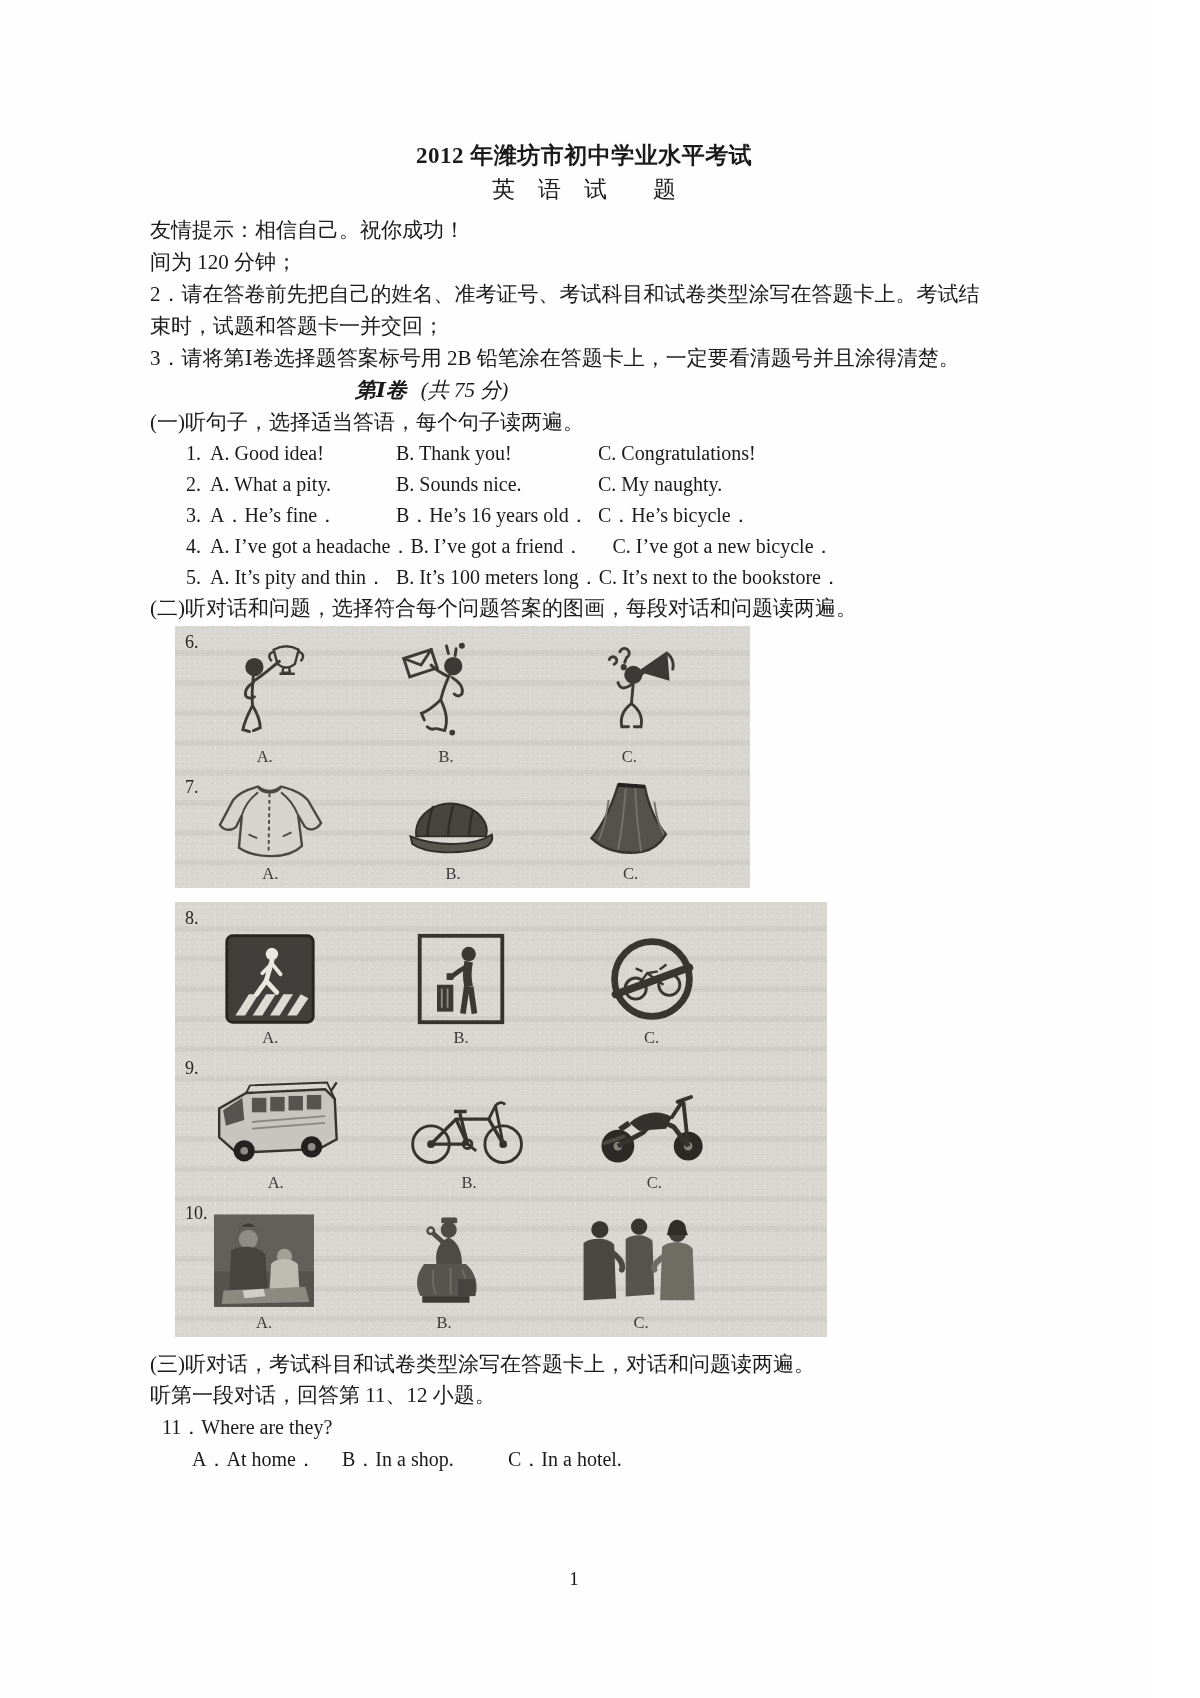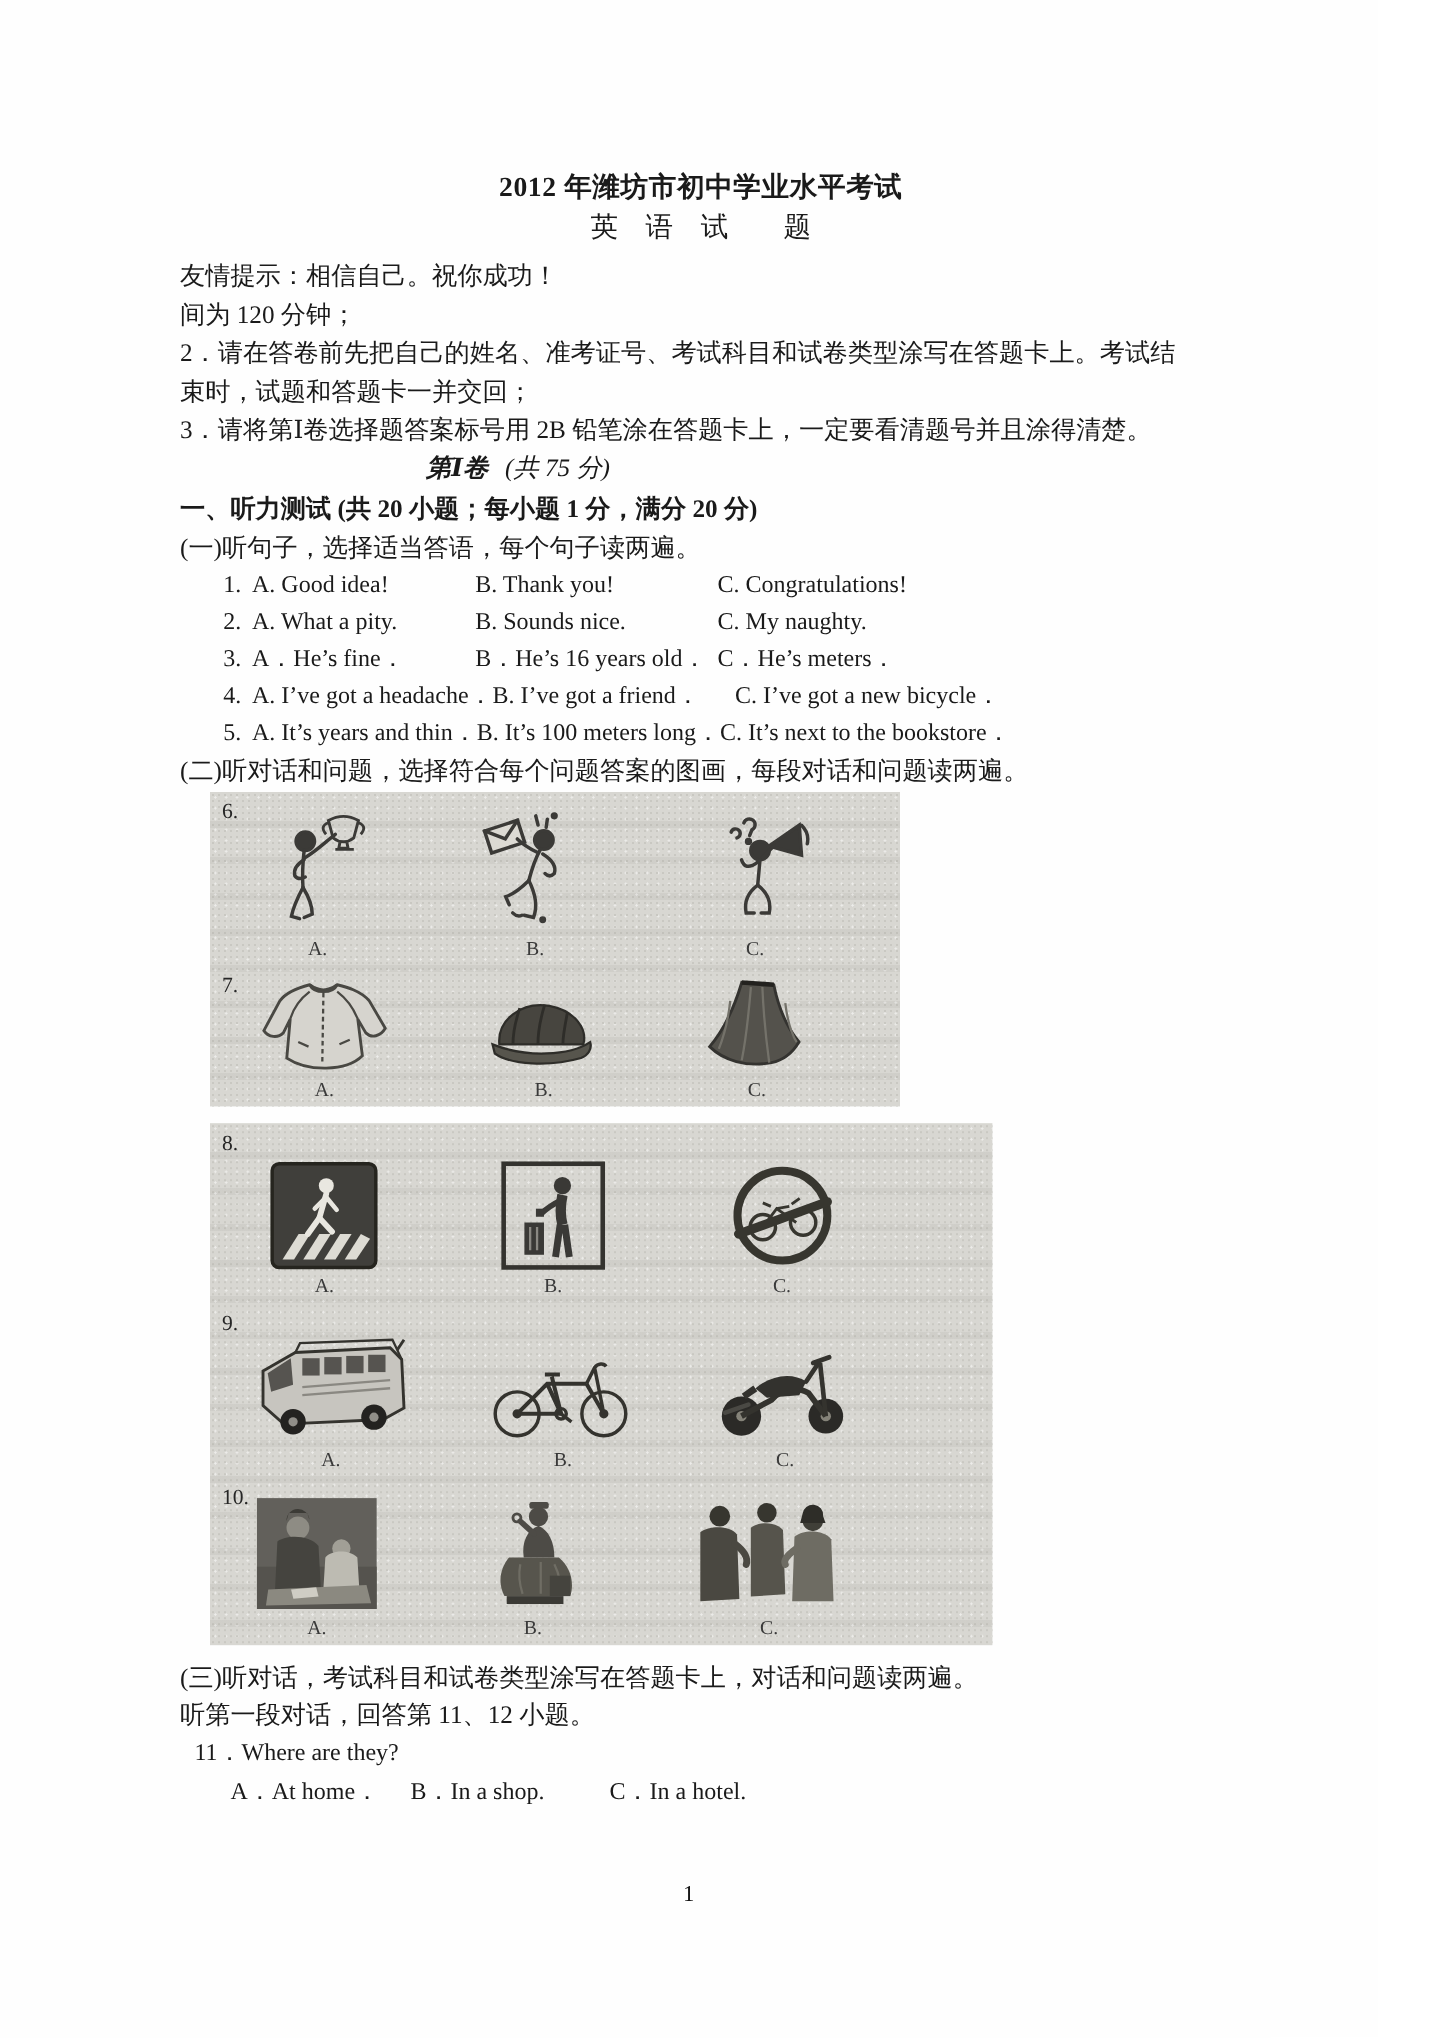--- a/index.html
+++ b/index.html
@@ -56,28 +56,27 @@
     <div class="intro">
       <div class="line">友情提示：相信自己。祝你成功！</div>
       <div class="line">间为 120 分钟；</div>
       <div class="line">2．请在答卷前先把自己的姓名、准考证号、考试科目和试卷类型涂写在答题卡上。考试结</div>
       <div class="line">束时，试题和答题卡一并交回；</div>
       <div class="line">3．请将第Ⅰ卷选择题答案标号用 2B 铅笔涂在答题卡上，一定要看清题号并且涂得清楚。</div>
     </div>
 
     <div class="vol"><span class="b">第Ⅰ卷</span><span class="score">(共 75 分)</span></div>
 
-    <div class="sec">一、听力测试 (共 20 小题；每小题 1 分，满分 20 分)</div>
     <div class="sub">(一)听句子，选择适当答语，每个句子读两遍。</div>
 
     <div class="qrow"><span class="n">1.</span><span class="o1">A. Good idea!</span><span class="o2">B. Thank you!</span><span>C. Congratulations!</span></div>
     <div class="qrow"><span class="n">2.</span><span class="o1">A. What a pity.</span><span class="o2">B. Sounds nice.</span><span>C. My naughty.</span></div>
-    <div class="qrow"><span class="n">3.</span><span class="o1">A．He’s fine．</span><span class="o2">B．He’s 16 years old．</span><span>C．He’s meters．</span></div>
+    <div class="qrow"><span class="n">3.</span><span class="o1">A．He’s fine．</span><span class="o2">B．He’s 16 years old．</span><span>C．He’s bicycle．</span></div>
     <div class="qrow"><span class="n">4.</span><span class="o1">A. I’ve got a headache．</span><span class="o2">B. I’ve got a friend．</span><span>C. I’ve got a new bicycle．</span></div>
-    <div class="qrow"><span class="n">5.</span><span class="o1">A. It’s years and thin．</span><span class="o2">B. It’s 100 meters long．</span><span>C. It’s next to the bookstore．</span></div>
+    <div class="qrow"><span class="n">5.</span><span class="o1">A. It’s pity and thin．</span><span class="o2">B. It’s 100 meters long．</span><span>C. It’s next to the bookstore．</span></div>
 
     <div class="sub">(二)听对话和问题，选择符合每个问题答案的图画，每段对话和问题读两遍。</div>
 
     <div class="photo block1">
       <div class="prow r6">
         <span class="pnum">6.</span>
         <div class="cells">
           <div class="cell">
             <svg width="88" height="104" viewBox="0 0 90 108">
               <g fill="none" stroke="#3b3a37" stroke-width="3" stroke-linecap="round">

